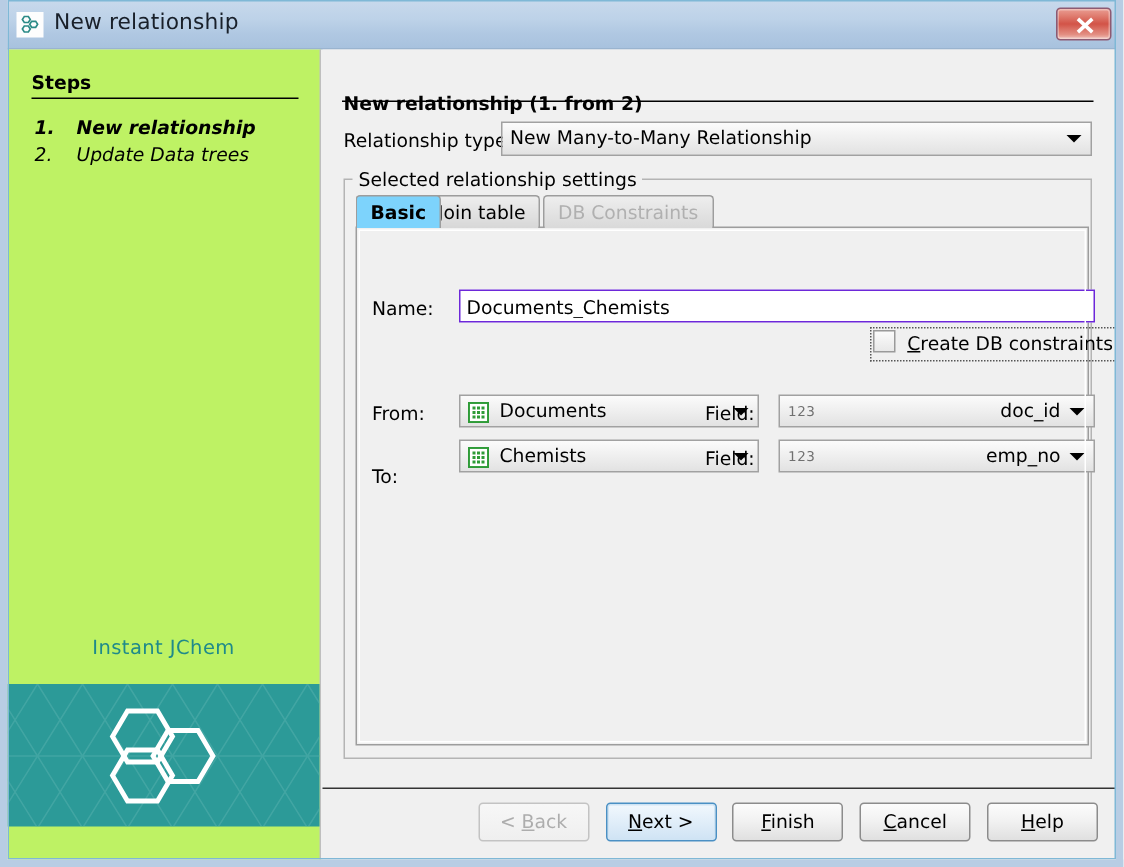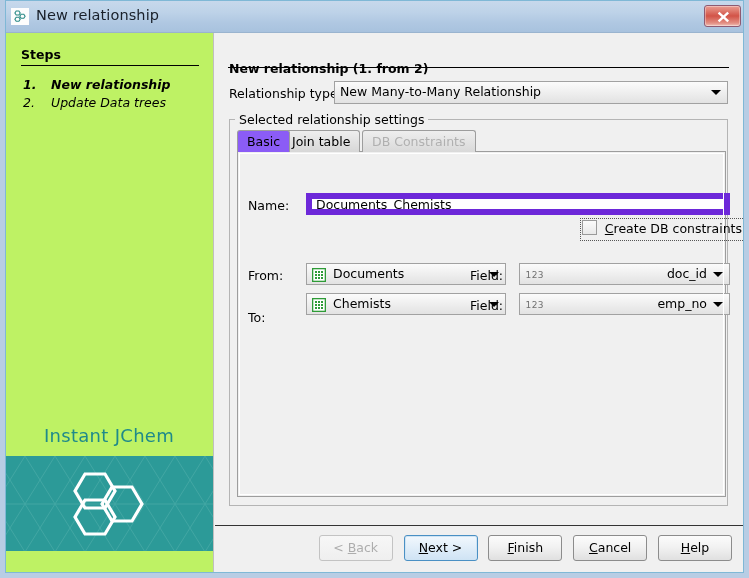--- a/index.html
+++ b/index.html
@@ -136,21 +136,21 @@
   #step-1 { top: 44px; }
   #step-2 { top: 62px; }
 
   #brand-text {
     position: absolute;
     left: 0;
     right: 0;
     top: 392px;
     text-align: center;
     color: #1f8a8a;
-    font-size: 18px;
+    font-size: 13px;
     letter-spacing: 0.3px;
   }
   #brand-panel {
     position: absolute;
     left: 0;
     right: 0;
     top: 423px;
     height: 95px;
     background-color: #2c9a98;
     overflow: hidden;
@@ -243,24 +243,24 @@
     padding: 0 9px;
     font-size: 12.5px;
     box-sizing: border-box;
     border: 1px solid #9d9d9d;
     border-bottom: none;
     border-radius: 3px 3px 0 0;
     white-space: nowrap;
     cursor: default;
   }
   .tab.selected {
-    background: #8b5cf6;
+    background: #7dd3fc;
     border-color: #9d9d9d;
     z-index: 3;
-    font-weight: normal;
+    font-weight: bold;
   }
   .tab.unselected {
     background: linear-gradient(to bottom, #eeeeee 0%, #d7d7d7 100%);
     z-index: 2;
   }
   .tab.disabled {
     background: linear-gradient(to bottom, #eeeeee 0%, #d9d9d9 100%);
     color: #b0b0b0;
     z-index: 1;
   }
@@ -298,21 +298,21 @@
   #lbl-to    { left: 10px; top: 146px; width: 52px; margin-top: 12px; }
   #lbl-field1{ left: 232px; top: 116px; width: 42px; }
   #lbl-field2{ left: 232px; top: 146px; width: 42px; }
 
   #name-input {
     position: absolute;
     left: 68px;
     top: 41px;
     width: 424px;
     height: 22px;
-    border: 6px solid #6d28d9;
+    border: 1px solid #6d28d9;
     background: #ffffff;
     box-sizing: border-box;
     font-family: "DejaVu Sans", sans-serif;
     font-size: 12.5px;
     padding: 0 4px;
     color: #000;
     outline: none;
   }
 
   #chk-wrap {
@@ -385,21 +385,21 @@
   .num-icon {
     position: absolute;
     left: 5px;
     top: 4px;
     width: 19px;
     height: 14px;
     font-size: 9px;
     line-height: 14px;
     color: #707070;
     letter-spacing: 0.4px;
-    text-align: right;
+    text-align: center;
   }
   .combo.with-num .combo-text { left: 28px; text-align: right; }
 
   
   #btn-sep {
     position: absolute;
     left: 0;
     right: 0;
     bottom: 47px;
     height: 0;

